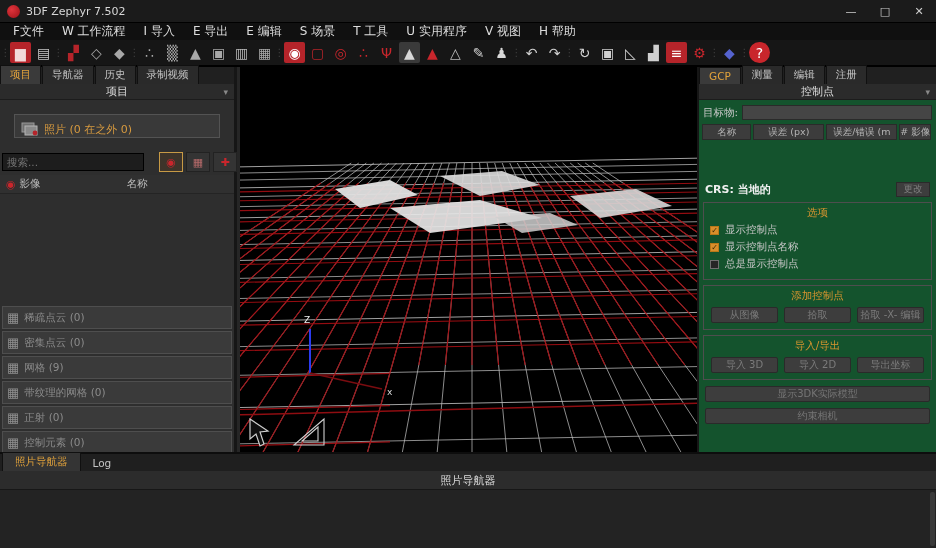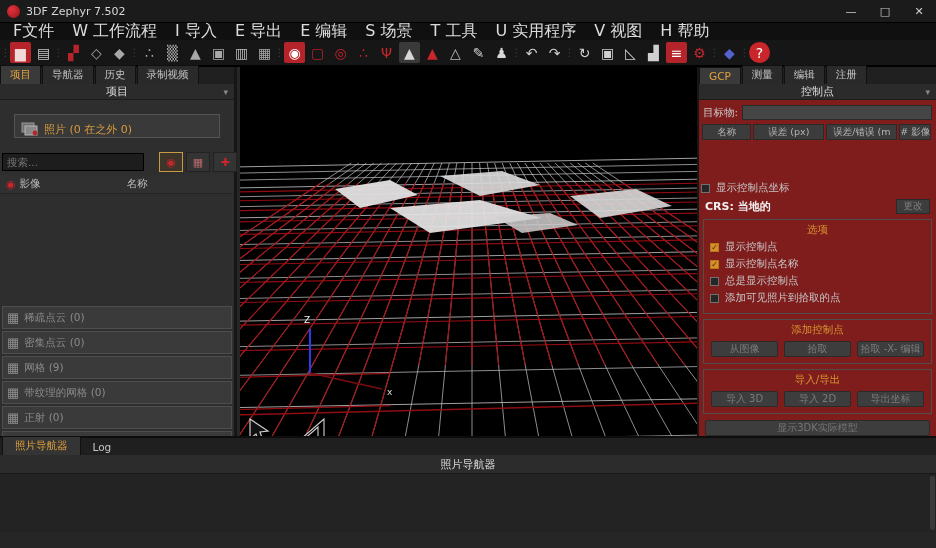--- a/index.html
+++ b/index.html
@@ -13,21 +13,21 @@
   .logo { width:13px; height:13px; margin:0 6px 0 7px; border-radius:50%;
     background:radial-gradient(circle at 35% 35%, #e0343c, #9e1218); }
   .title-text { color:#d8d8d8; font-size:11px; }
   .win-controls { margin-left:auto; display:flex; height:100%; }
   .win-btn { width:34px; height:100%; display:flex; align-items:center; justify-content:center;
     color:#cfcfcf; font-size:11px; }
 
   
   .menubar { position:absolute; left:0; top:23px; right:0; height:17px; background:#101010;
     display:flex; align-items:center; padding-left:4px; }
-  .menu-item { padding:1px 9px; color:#dcdcdc; font-size:16px; white-space:nowrap; }
+  .menu-item { padding:1px 9px; color:#dcdcdc; font-size:12px; white-space:nowrap; }
 
   
   .toolbar { position:absolute; left:0; top:40px; right:0; height:27px; background:#161616;
     border-bottom:2px solid #000; display:flex; align-items:center; padding:0 2px; }
   .tb-icon { width:21px; height:21px; margin:0 1px; display:flex; align-items:center;
     justify-content:center; font-size:14px; line-height:1; border-radius:2px; }
   .tb-sep { width:7px; height:18px; color:#3f3f3f; font-size:10px; display:flex;
     align-items:center; justify-content:center; letter-spacing:0; }
 
   
@@ -70,39 +70,39 @@
     display:flex; align-items:center; }
   .tree-item .ti-icon { font-size:13px; color:#8f8f8f; margin:0 5px 0 4px; }
   .tree-item .ti-label { color:#8b8b8b; font-size:10.5px; }
 
   
   .viewport { position:absolute; left:240px; top:67px; right:239px; bottom:96px;
     background:#000; overflow:hidden; }
 
   
   .right-panel { position:absolute; right:0; top:67px; width:239px; bottom:96px;
-    background:#7f1d1d; border-left:2px solid #161616; }
+    background:#14532d; border-left:2px solid #161616; }
   .target-row { display:flex; align-items:center; margin:5px 4px 4px; }
   .target-row .tlabel { color:#c9c9c9; font-size:10.5px; margin-right:4px; white-space:nowrap; }
   .target-input { flex:1; height:15px; background:#454545; border:1px solid #2a2a2a; }
   .gcp-cols { display:flex; margin:2px 3px; }
   .gcp-col { background:#3c3c3c; border:1px solid #2a2a2a; color:#b5b5b5; font-size:9.5px;
     height:16px; display:flex; align-items:center; justify-content:center; margin-right:2px;
     white-space:nowrap; overflow:hidden; }
   .gcp-empty { height:36px; }
   .crs-row { display:flex; align-items:center; margin:4px 6px 2px; }
   .crs-label { color:#f0f0f0; font-weight:bold; font-size:11px;text-align:right; }
   .crs-btn { margin-left:auto; width:34px; height:15px; background:#3d3d3d; border:1px solid #2a2a2a;
     color:#818181; font-size:9.5px; display:flex; align-items:center; justify-content:center; }
   .long-btn { margin:6px 6px 0; height:16px; background:#3d3d3d; border:1px solid #2a2a2a;
     border-radius:2px; color:#757575; font-size:10px; display:flex; align-items:center;
     justify-content:center; }
 
   
-  .bottom-panel { position:absolute; left:0; right:0; bottom:16px; height:96px; background:#242424;
+  .bottom-panel { position:absolute; left:0; right:0; bottom:0; height:96px; background:#242424;
     border-top:2px solid #0d0d0d; }
   .bottom-tabs { display:flex; height:17px; background:#1f1f1f; align-items:flex-end; padding-left:2px; }
   .btab { padding:2px 12px; font-size:10.5px; color:#c4c4c4; }
   .btab.active { color:#e3a33b; background:#343434; border:1px solid #101010; border-bottom:none; }
   .bottom-title { height:19px; background:#2c2c2c; border-bottom:1px solid #171717;
     display:flex; align-items:center; justify-content:center; color:#dedede; font-size:11px; }
   .bottom-body { position:absolute; left:0; right:0; top:36px; bottom:0; background:#232323; }
   .vscroll { position:absolute; right:1px; top:38px; bottom:2px; width:5px; background:#3a3a3a; border-radius:2px; }
 </style>
 </head>
@@ -382,47 +382,39 @@
       <span class="tlabel">目标物:</span>
       <div class="target-input"></div>
     </div>
     <div class="gcp-cols">
         <div class="gcp-col" style="width: 50px;">名称</div>
         <div class="gcp-col" style="width: 72px;">误差 (px)</div>
         <div class="gcp-col" style="width: 72px;">误差/错误 (m</div>
         <div class="gcp-col" style="width: 32px;"># 影像</div>
       </div>
     <div class="gcp-empty"></div>
-    <div class="checkrow" id="show-coords-row">
-        <span class="cbox"></span>
-        <span class="clabel">显示控制点坐标</span>
-      </div>
     <div class="crs-row">
       <span class="crs-label">CRS: 当地的</span>
       <div class="crs-btn">更改</div>
     </div>
     <div class="groupbox">
       <div class="group-title">选项</div>
       <div id="options-checkboxes">
           <div class="checkrow">
             <span class="cbox checked">✓</span>
             <span class="clabel">显示控制点</span>
           </div>
           <div class="checkrow">
             <span class="cbox checked">✓</span>
             <span class="clabel">显示控制点名称</span>
           </div>
           <div class="checkrow">
             <span class="cbox"></span>
             <span class="clabel">总是显示控制点</span>
           </div>
-          <div class="checkrow">
-            <span class="cbox"></span>
-            <span class="clabel">添加可见照片到拾取的点</span>
-          </div>
         </div>
     </div>
     <div class="groupbox">
       <div class="group-title">添加控制点</div>
       <div class="btn-row" id="acp-buttons">
           <div class="gbtn">从图像</div>
           <div class="gbtn">拾取</div>
           <div class="gbtn">拾取 -X- 编辑</div>
         </div>
     </div>

